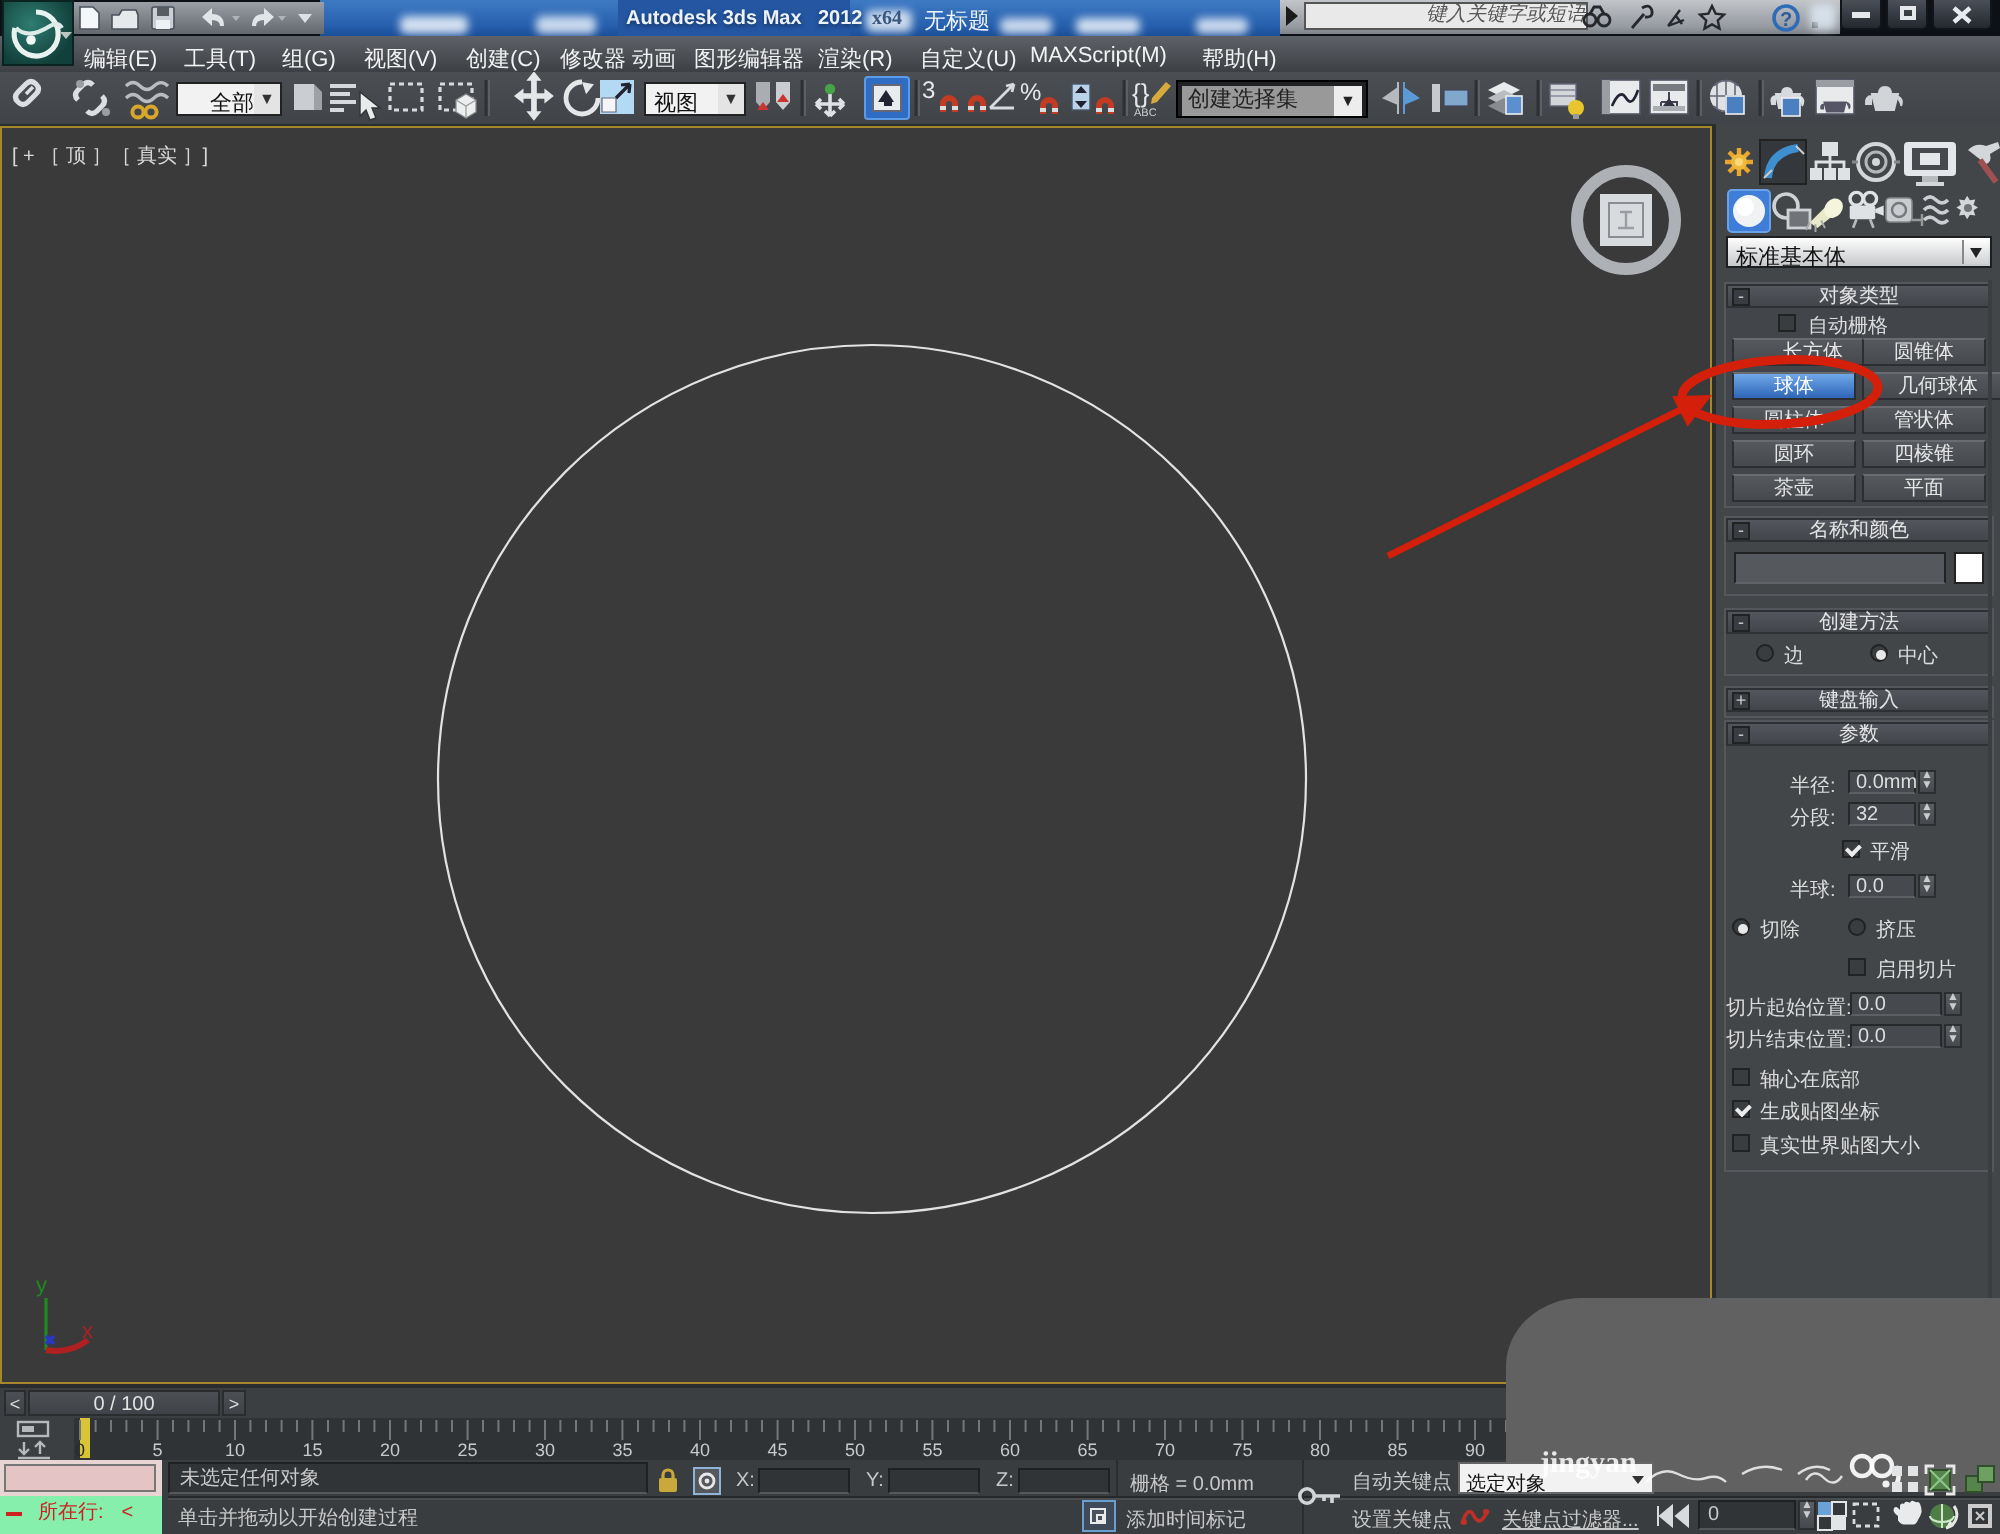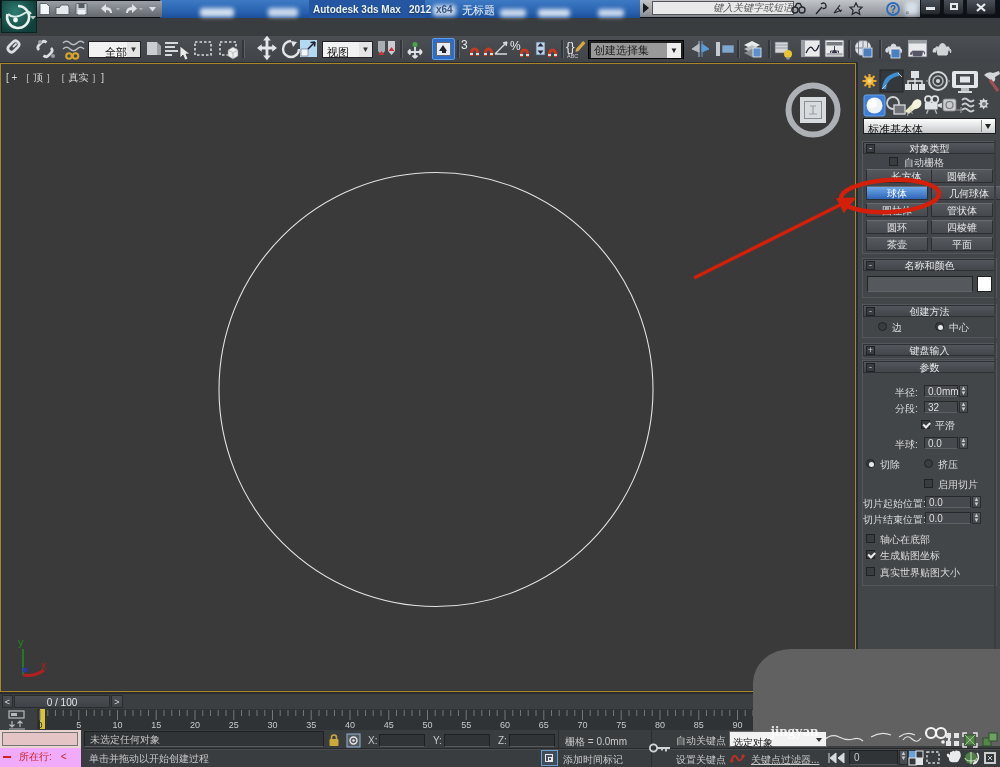--- a/index.html
+++ b/index.html
@@ -64,21 +64,21 @@
   <div class="abs" id="bluepatch" style="left:160px;top:0;width:480px;height:18px;background:linear-gradient(#3e7ac4,#2760ae 70%,#1b4f98);"></div>
   <div class="abs" style="left:309px;top:0;width:116px;height:18px;background:#2456a2;"></div>
   <div class="abs" style="left:200px;top:8px;width:34px;height:9px;background:rgba(240,246,252,.85);border-radius:3px;filter:blur(2px)"></div>
   <div class="abs" style="left:268px;top:8px;width:30px;height:9px;background:rgba(240,246,252,.8);border-radius:3px;filter:blur(2px)"></div>
   <div class="abs" style="left:433px;top:5px;width:23px;height:11px;background:rgba(244,248,252,.8);border-radius:3px;filter:blur(2px)"></div>
   <div class="abs" style="left:500px;top:9px;width:26px;height:8px;background:rgba(240,246,252,.8);border-radius:3px;filter:blur(2px)"></div>
   <div class="abs" style="left:538px;top:9px;width:32px;height:8px;background:rgba(240,246,252,.85);border-radius:3px;filter:blur(2px)"></div>
   <div class="abs" style="left:598px;top:9px;width:26px;height:8px;background:rgba(240,246,252,.8);border-radius:3px;filter:blur(2px)"></div>
   <div class="abs titletext" style="left:313px;">Autodesk 3ds Max</div>
   <div class="abs titletext" style="left:409px;">2012</div>
-  <div class="abs titletext" style="left:436px;color:#2a4a74;text-shadow:none;opacity:.9;">x64</div>
+  <div class="abs titletext" style="left:436px;color:#2a4a74;text-shadow:none;opacity:.9;font-family:Liberation Serif, serif;">x64</div>
   <div class="abs" style="left:462px;top:3px;font-size:11px;color:#f0f4f8;">无标题</div>
   <div class="abs" id="qat">
     <svg width="120" height="14" viewBox="0 0 120 14">
       <path d="M2 1.5 h6.5 l3 3 v8 h-9.5 z" fill="#f4f7f9" stroke="#49505a" stroke-width=".8"></path>
       <path d="M18 5.5 h3.5 l1.5-2.5 h7 l1 2.5 v7 h-13 z" fill="#e6e9eb" stroke="#49505a" stroke-width=".8"></path>
       <rect x="38" y="1.5" width="11" height="11" rx="1" fill="#c9cfd4" stroke="#49505a" stroke-width=".8"></rect>
       <rect x="40.5" y="1.5" width="6" height="4.5" fill="#565c64"></rect>
       <rect x="40" y="8" width="7" height="4.5" fill="#eef1f3"></rect>
       <path d="M74 11 q0-6 -6-6 l0-3 -5 4.5 5 4.5 0-3 q4 0 4 3 z" fill="#e2e5e8"></path>
       <path d="M78 6 l4 0 -2 2.5 z" fill="#aeb4ba"></path>
@@ -104,20 +104,34 @@
       <text x="100" y="12" font-size="10" font-weight="bold" fill="#2e5c9e" font-family="Liberation Sans">?</text>
       <rect x="116" y="10" width="3" height="3" fill="#3c4044"></rect>
     </svg>
   </div>
   <div class="abs" style="left:905px;top:2px;width:13px;height:13px;background:rgba(225,236,248,.8);border-radius:3px;filter:blur(2px)"></div>
   <div class="abs winbtn" style="left:920px;width:21px;"><span style="display:inline-block;width:9px;height:3px;background:#e4e8eb;margin-top:6px;"></span></div>
   <div class="abs winbtn" style="left:943px;width:21px;"><span style="display:inline-block;width:8px;height:7px;border:2px solid #e4e8eb;margin-top:3px;"></span></div>
   <div class="abs winbtn" style="left:966px;width:30px;"><svg width="10" height="9" style="margin-top:3px">
           <path d="M1 1 L9 8 M9 1 L1 8" stroke="#e8ecef" stroke-width="2.2"></path>
         </svg></div>
+</div>
+<div class="abs" id="menubar">
+  <div class="abs menuitem" style="left:42px">编辑(E)</div>
+  <div class="abs menuitem" style="left:92px">工具(T)</div>
+  <div class="abs menuitem" style="left:141px">组(G)</div>
+  <div class="abs menuitem" style="left:182px">视图(V)</div>
+  <div class="abs menuitem" style="left:233px">创建(C)</div>
+  <div class="abs menuitem" style="left:280px">修改器</div>
+  <div class="abs menuitem" style="left:316px">动画</div>
+  <div class="abs menuitem" style="left:347px">图形编辑器</div>
+  <div class="abs menuitem" style="left:409px">渲染(R)</div>
+  <div class="abs menuitem" style="left:460px">自定义(U)</div>
+  <div class="abs menuitem" style="left:515px">MAXScript(M)</div>
+  <div class="abs menuitem" style="left:601px">帮助(H)</div>
 </div>
 <div class="abs" id="toolbar">
 <svg class="abs" style="left:0;top:0" width="1000" height="26" viewBox="0 0 1000 26">
   <g stroke="#dcdfe2" stroke-width="2.6" fill="none">
     <path d="M9 15 q-2.5-2.5 0-5 l4-4 q2.5-2.5 5 0 q2.5 2.5 0 5 l-4 4 q-2.5 2.5-5 0 z"></path>
     <path d="M13 11 l3.5-3.5" stroke-width="1.8"></path>
     <path d="M39 14 q-2.5-2.5 0-5 l2.5-2.5 q2.5-2.5 5 0 M51 12 q2.5 2.5 0 5 l-2.5 2.5 q-2.5 2.5-5 0"></path>
   </g>
   <circle cx="40" cy="6" r="2" fill="#9a9da1"></circle>
         <circle cx="53" cy="20" r="2" fill="#9a9da1"></circle>
@@ -611,21 +625,21 @@
         <text x="776.2" y="19" font-size="9" fill="#c6c9cc" text-anchor="middle" font-family="Liberation Sans">95</text>
         <text x="815.0" y="19" font-size="9" fill="#c6c9cc" text-anchor="middle" font-family="Liberation Sans">100</text>
       </svg>
 </div>
 <div class="abs" id="statusbar">
       <div class="abs" style="left:84px;top:18px;width:916px;height:1px;background:#26282a;"></div>
       <div class="abs" style="left:84px;top:19px;width:916px;height:1px;background:#4a4d50;"></div>
 
   <div class="abs" style="left:0;top:0;width:81px;height:37px;background:#e8d4d2;">
     <div class="abs" style="left:2px;top:2px;width:76px;height:14px;background:#e4c4c4;border:1px solid #777;"></div>
-    <div class="abs" style="left:0;top:18px;width:81px;height:19px;background:#f0abfc;color:#cc2222;font-size:10px;line-height:18px;">
+    <div class="abs" style="left:0;top:18px;width:81px;height:19px;background:#86efac;color:#cc2222;font-size:10px;line-height:18px;">
       <span style="display:inline-block;width:8px;height:2px;background:#cc2222;margin:8px 0 0 3px;vertical-align:top;"></span><span style="margin-left:8px;">所在行:</span><span style="margin-left:9px;">&lt;</span>
     </div>
   </div>
 
   <div class="abs sfield" style="left:84px;top:1px;width:240px;height:16px;padding-left:5px;line-height:15px;">未选定任何对象</div>
   <div class="abs slabel" style="left:89px;top:22px;">单击并拖动以开始创建过程</div>
 
   <svg class="abs" style="left:328px;top:4px" width="12" height="13" viewBox="0 0 12 13">
     <rect x="1.5" y="5" width="9" height="7" rx="1" fill="#caa93c"></rect>
     <path d="M3.5 5 V3.5 a2.5 2.5 0 0 1 5 0 V5" fill="none" stroke="#caa93c" stroke-width="1.6"></path>

